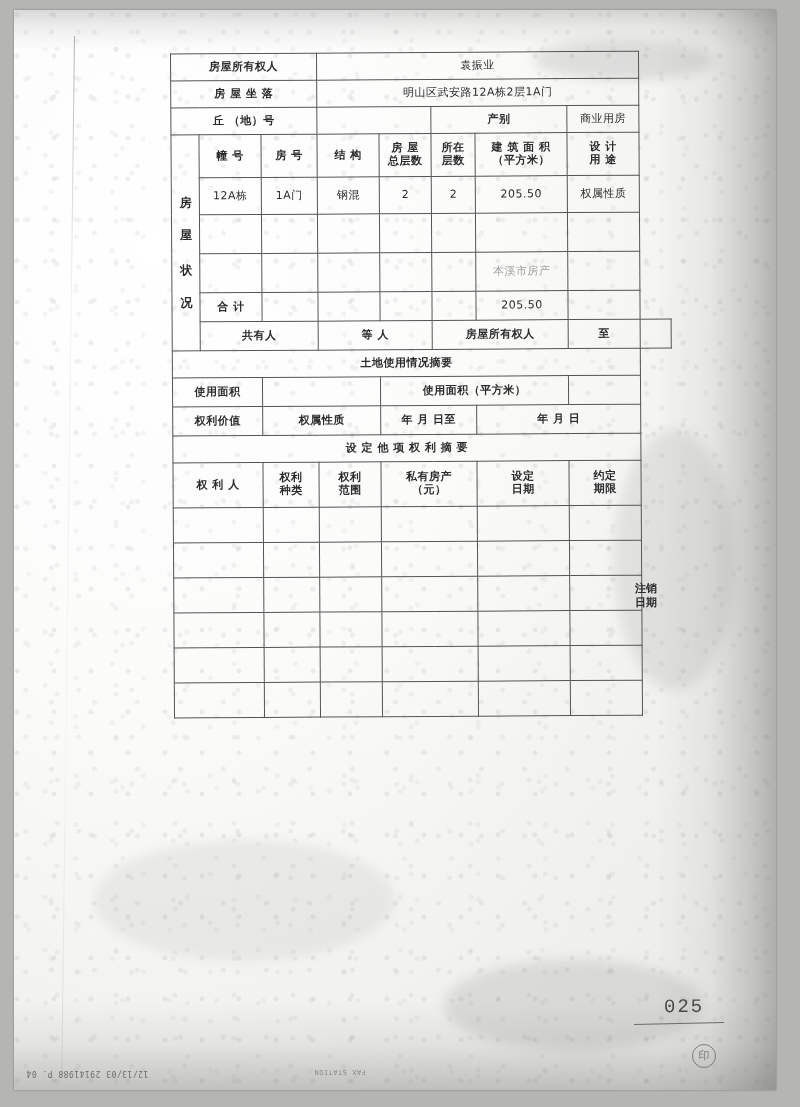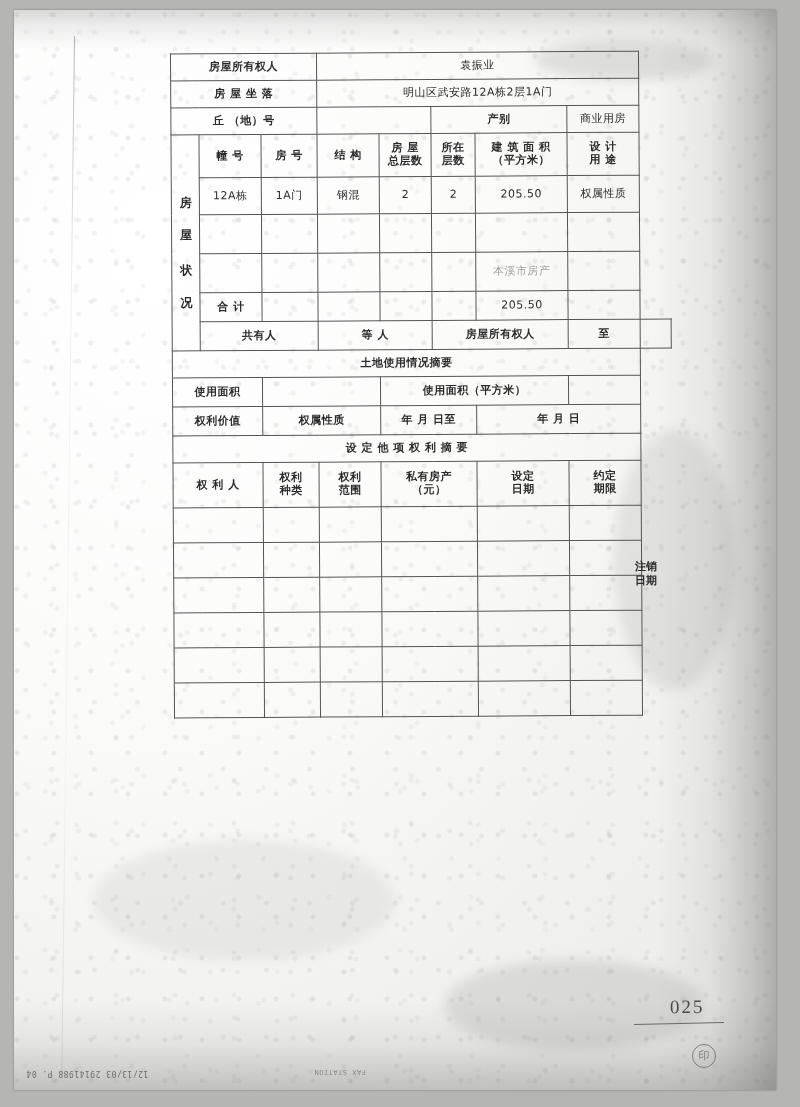--- a/index.html
+++ b/index.html
@@ -128,21 +128,21 @@
     font-size: 10px;
     letter-spacing: 1px;
     opacity: .8;
   }
 
   
   .page-num {
     position: absolute;
     right: 72px;
     bottom: 72px;
-    font-family: Liberation Serif, serif;
+    font-family: Liberation Mono, monospace;
     font-size: 19px;
     letter-spacing: 2px;
     color: #4a4a4a;
     transform: rotate(-0.6deg);
   }
   .page-num-underline {
     position: absolute;
     right: 52px;
     bottom: 66px;
     width: 90px;
@@ -379,21 +379,21 @@
           <td></td>
           <td></td>
           <td colspan="2"></td>
           <td></td>
           <td></td>
         </tr>
       </tbody>
         </table>
     </div>
 
-    <div style="position:absolute;left:608px;top:550px;font-size:11px;font-weight:bold;line-height:1.3;color:#2b2b2b;text-align:center;width:48px;transform:rotate(-0.35deg);">注销<br>日期</div>
+    <div style="position:absolute;left:608px;top:572px;font-size:11px;font-weight:bold;line-height:1.3;color:#2b2b2b;text-align:center;width:48px;transform:rotate(-0.35deg);">注销<br>日期</div>
 
     <div class="page-num">025</div>
     <div class="page-num-underline"></div>
     <div class="seal">印</div>
 
     <div class="scan-footer">12/13/03 29141988 P. 04</div>
     <div class="scan-footer2">FAX STATION</div>
   </div>
 </div>
 

